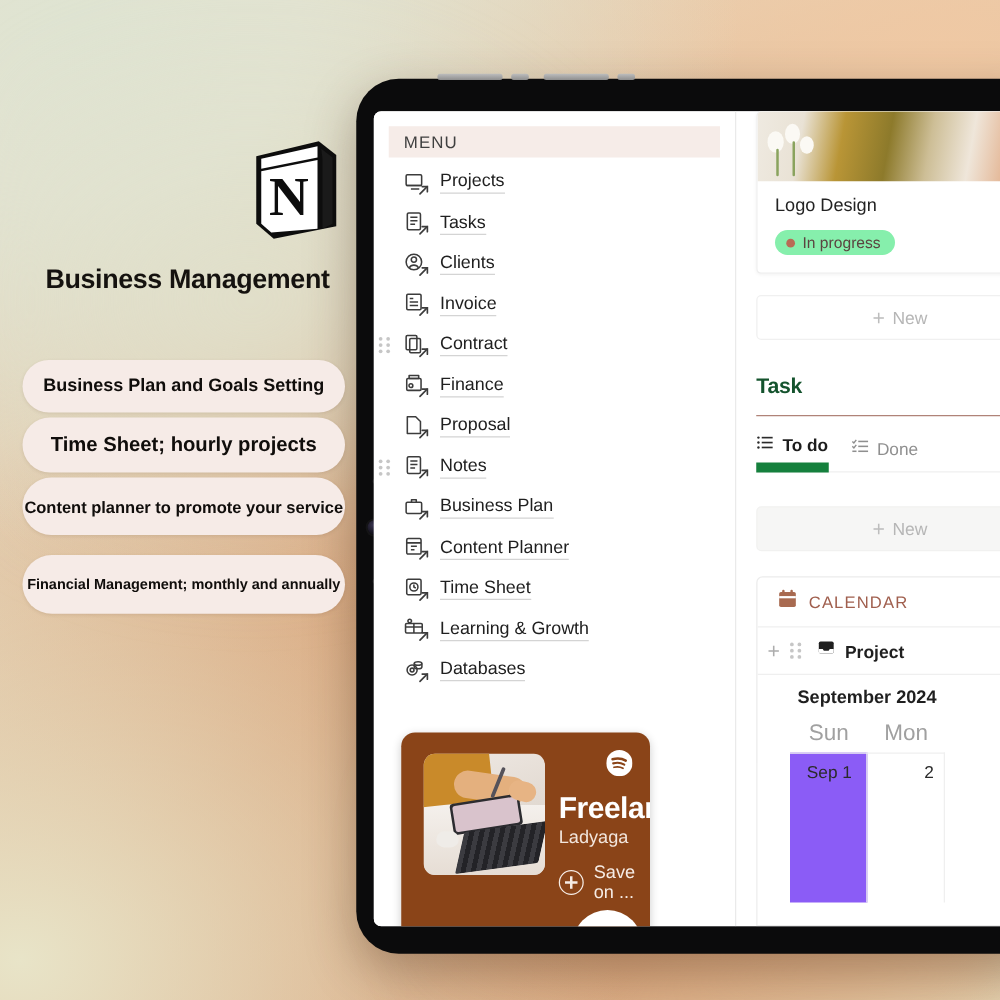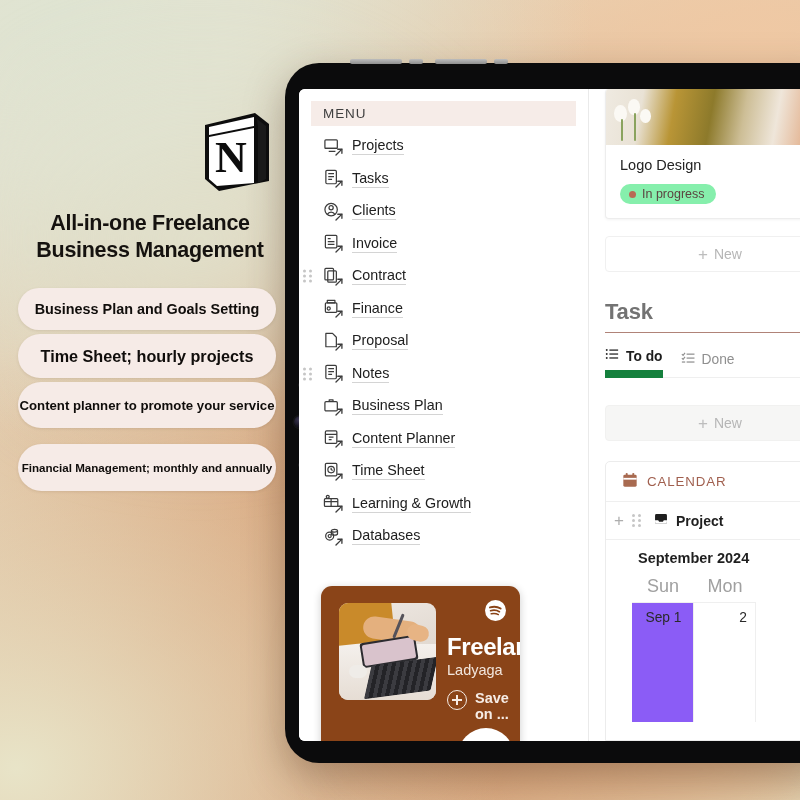--- a/index.html
+++ b/index.html
@@ -155,22 +155,22 @@
     position:absolute; left:126px; top:47px; right:0;
     font-size:24px; font-weight:bold; color:#ffffff;
     white-space:nowrap; overflow:hidden; letter-spacing:-.4px;
   }
   #sp-artist {
     position:absolute; left:126px; top:76px;
     font-size:14.5px; color:#f2e6dd;
   }
   #sp-save {
     position:absolute; left:126px; top:104px;
-    display:flex; gap:8px;
-    color:#f6ece5; font-size:14.5px;font-weight:bold;
+    display:flex; align-items:center; gap:8px;
+    color:#f6ece5; font-size:14.5px;
   }
   #sp-save .plus {
     width:20px; height:20px; border:1.8px solid #f6ece5; border-radius:50%;
     position:relative; flex:0 0 20px;
   }
   #sp-save .plus::before, #sp-save .plus::after {
     content:""; position:absolute; background:#f6ece5;
   }
   #sp-save .plus::before { left:4px; right:4px; top:8px; height:1.8px; }
   #sp-save .plus::after { top:4px; bottom:4px; left:8px; width:1.8px; }
@@ -218,21 +218,21 @@
     border:1px solid #f0f0f0; border-radius:4px;
     display:flex; align-items:center; justify-content:center;
     color:#b6b6b6; font-size:14px; gap:6px;
   }
   #new1 { top:147px; background:#fff; }
   #new2 { top:316px; background:#f6f6f5; border-color:#f1f1f0; }
   .new-row .np { font-size:17px; line-height:1; color:#bdbdbd; }
 
   #task-title {
     position:absolute; left:16px; top:210px;
-    font-size:22px; color:#737373; font-weight:bold; letter-spacing:-.2px;
+    font-size:17px; color:#14532d; font-weight:bold; letter-spacing:-.2px;
   }
   #task-rule {
     position:absolute; left:16px; top:243px; width:230px; height:1px;
     background:#b08378;
   }
   #task-tabs {
     position:absolute; left:16px; top:253px; width:230px; height:36px;
     display:flex; align-items:center; gap:18px;
     border-bottom:1px solid #efefef;
   }
@@ -295,21 +295,20 @@
     <svg viewBox="0 0 78 88" width="78" height="88">
       <path d="M8 18 L58 6 L72 17 L72 74 L22 84 L8 72 Z" fill="#0d0d0d"></path>
       <path d="M12 20 L57 10 L57 19 L12 28 Z" fill="#ffffff"></path>
       <path d="M12 30 L57 21 L57 76 L20 79 L12 72 Z" fill="#ffffff"></path>
       <path d="M60 12 L69 19 L69 72 L61 76 L61 20 Z" fill="#1a1a1a"></path>
       <text x="34" y="65" font-family="'Liberation Serif',serif" font-size="44" font-weight="bold" fill="#0d0d0d" text-anchor="middle">N</text>
     </svg>
   </div>
 
   <div id="headline">
-    <span class="ln">All-in-one Freelance</span>
     <span class="ln">Business Management</span>
   </div>
 
   <div class="pill" id="pill0">
     <span>Business Plan and Goals Setting</span>
   </div>
   <div class="pill" id="pill1">
     <span>Time Sheet; hourly projects</span>
   </div>
   <div class="pill" id="pill2">

